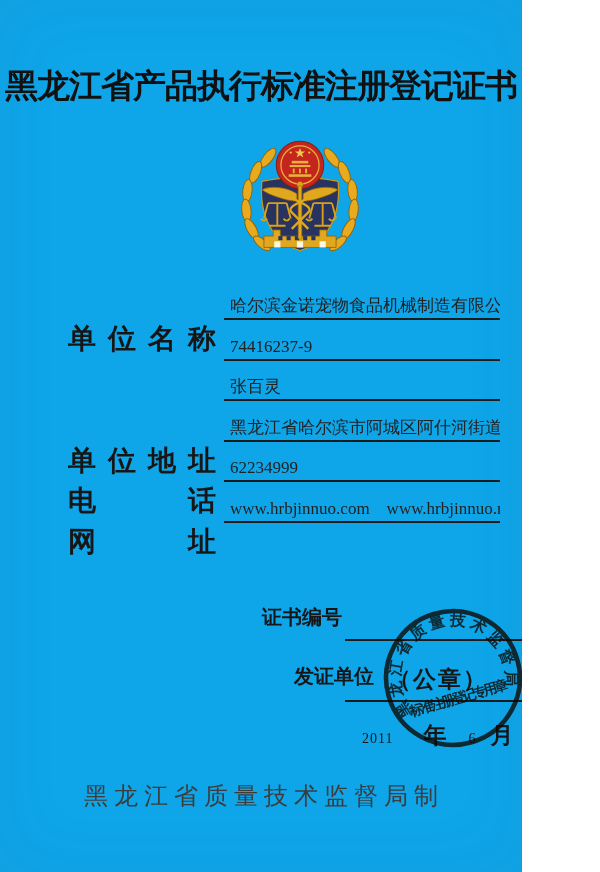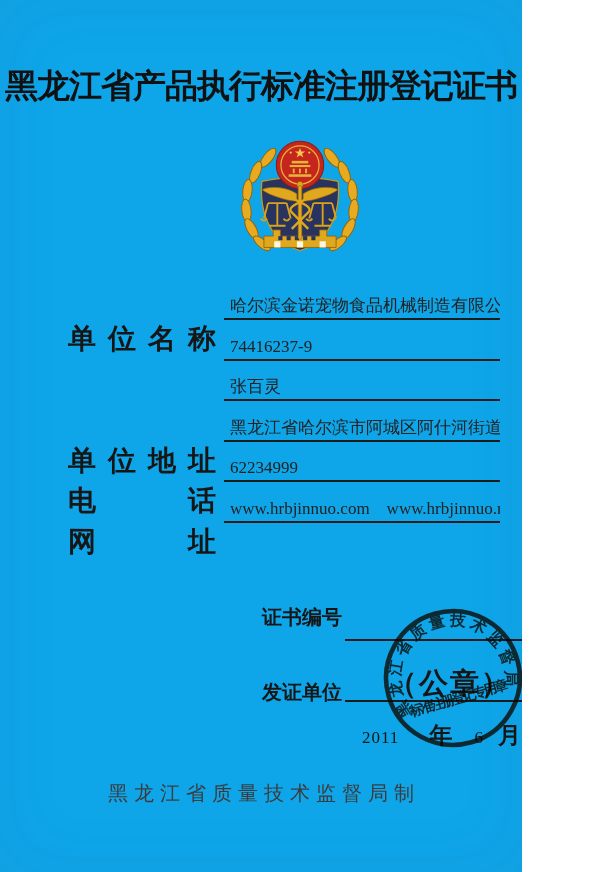--- a/index.html
+++ b/index.html
@@ -74,67 +74,67 @@
   
   .cert-no-label, .issuer-label {
     position: absolute;
     left: 262px;
     font-size: 20px;
     font-weight: 700;
     color: #161616;
     white-space: nowrap;
   }
   .cert-no-label { top: 604px; }
-  .issuer-label  { top: 679px; }
+  .issuer-label  { top: 663px; margin-left: 32px; }
   .blank-line {
     position: absolute;
     left: 345px;
     width: 221px;
     height: 0;
     border-top: 2px solid #1c1c1c;
   }
   .line-certno { top: 639px; }
   .line-issuer { top: 700px; }
   .seal-placeholder {
     position: absolute;
     left: 388px; top: 664px;
-    font-size: 29px;
+    font-size: 23px;
     font-weight: 700;
     letter-spacing: 2px;
     color: #161616;
     white-space: nowrap;
   }
   .issue-date {
     position: absolute;
     left: 362px; top: 720px;
     white-space: nowrap;
     color: #161616;
   }
-  .issue-date .num { font-size: 17px; letter-spacing: 1px; }
+  .issue-date .num { font-size: 14px; letter-spacing: 1px; }
   .issue-date .unit { font-size: 23px; font-weight: 700; }
   .gap-a { margin-right: 30px; }
   .gap-b { margin-right: 22px; }
   .gap-c { margin-right: 14px; }
 
   
   .seal {
     position: absolute;
     left: 377px; top: 602px;
     width: 152px; height: 152px;
     mix-blend-mode: multiply;
     opacity: 0.92;
     pointer-events: none;
   }
 
   
   .footer-imprint {
     position: absolute;
     top: 780px; left: 6px; right: 0;
     text-align: center;
-    font-size: 20px;
+    font-size: 24px;
     letter-spacing: 6px;
     color: #3c3c3c;
     white-space: nowrap;
   }
 </style>
 </head>
 <body>
 
 <div class="page">
 

